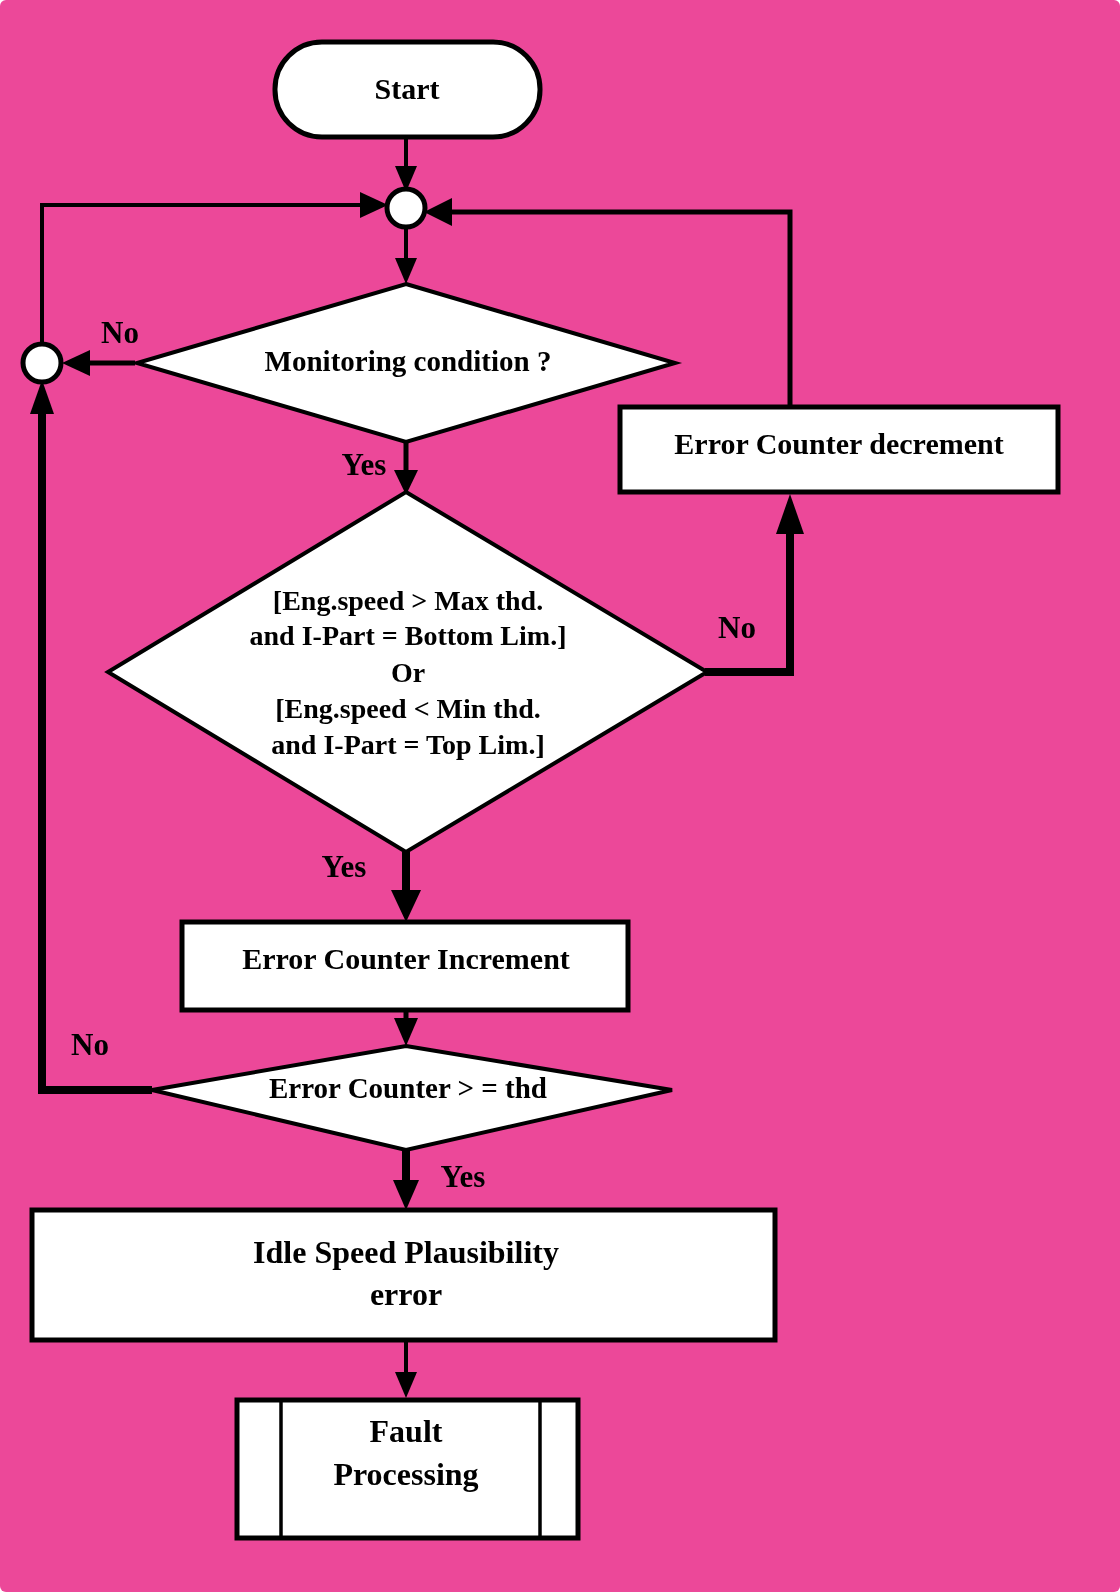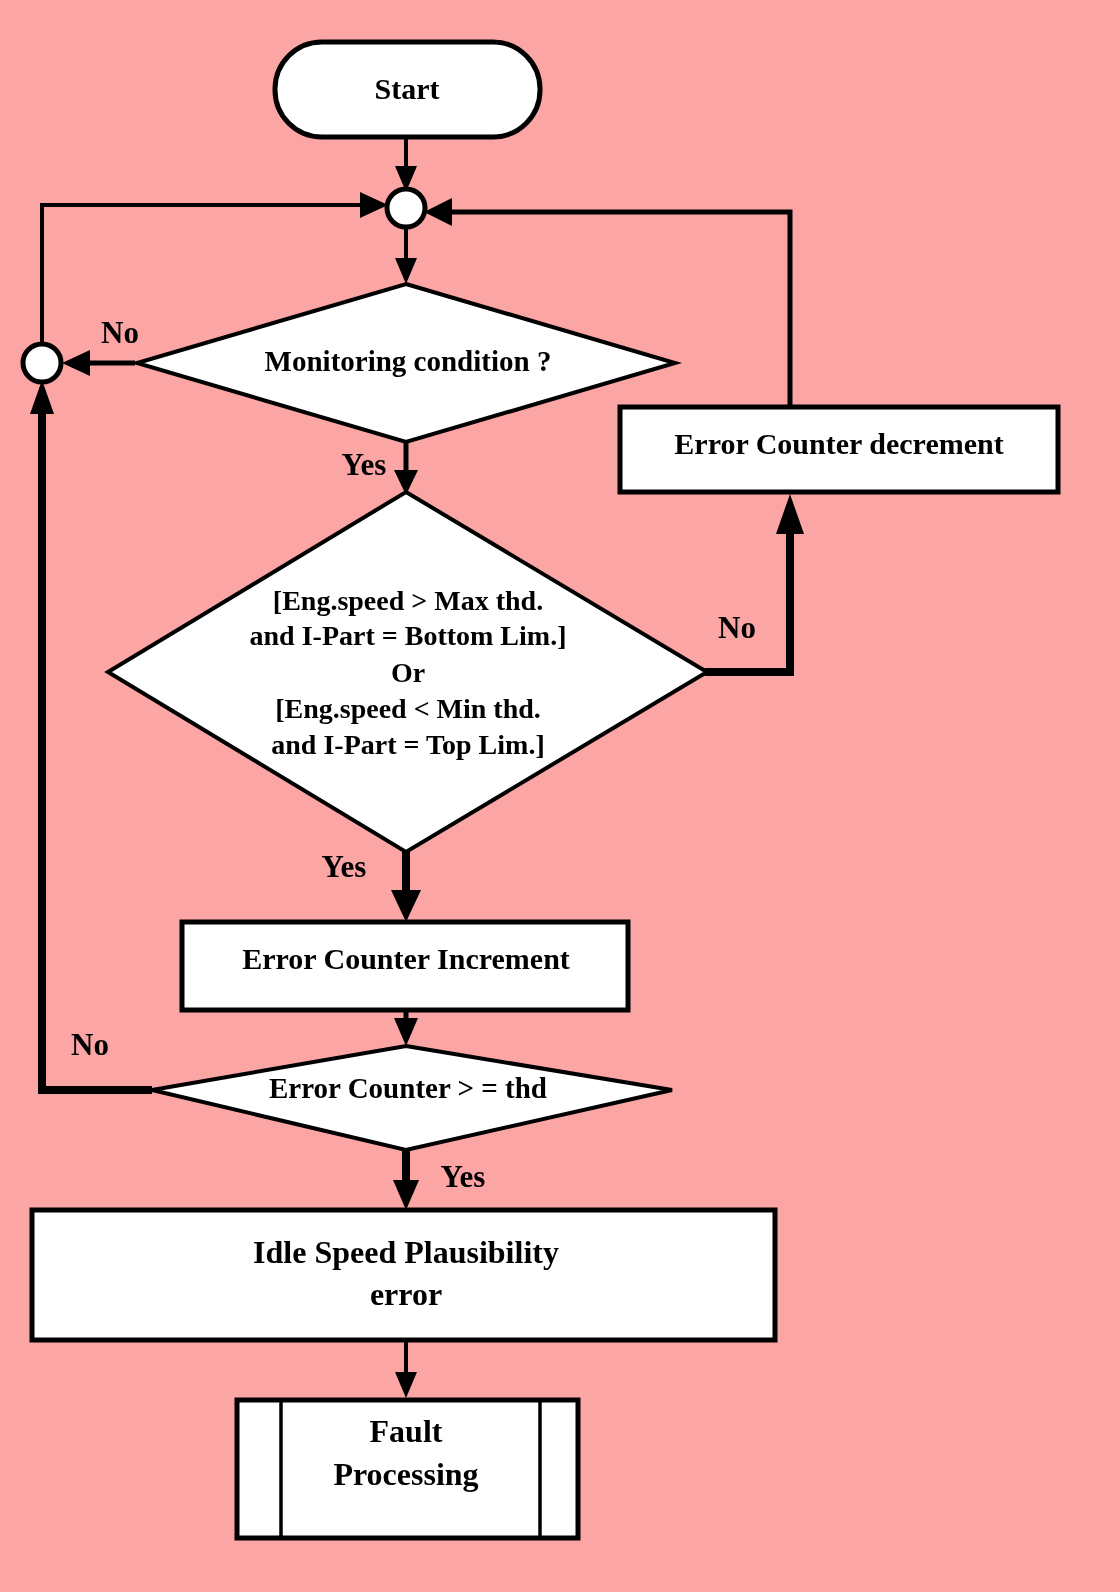--- a/index.html
+++ b/index.html
@@ -4,22 +4,23 @@
 <style>
   html, body {
     margin: 0;
     padding: 0;
     background: #ffffff;
   }
   #page {
     position: relative;
     width: 1120px;
     height: 1592px;
-    background: #fca5a5;
+    background: #ec4899;
     overflow: hidden;
+    border-radius: 6px;
   }
   svg#flow {
     display: block;
     width: 1120px;
     height: 1592px;
   }
   .shape-line {
     fill: #ffffff;
     stroke: #000000;
     stroke-width: 5;

